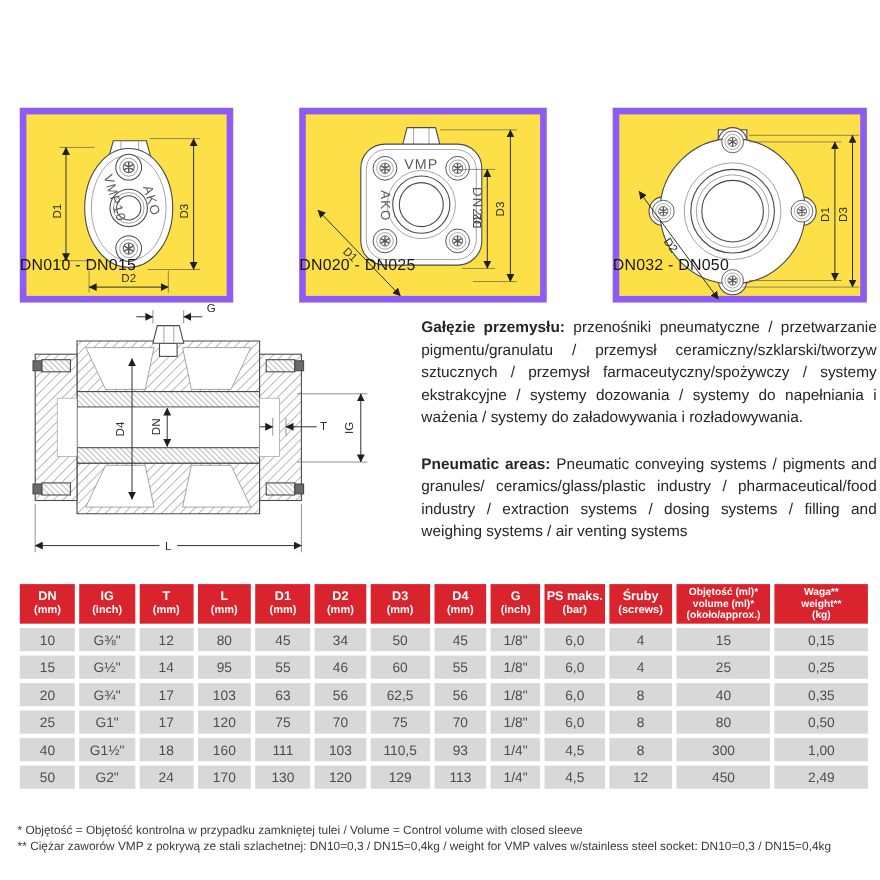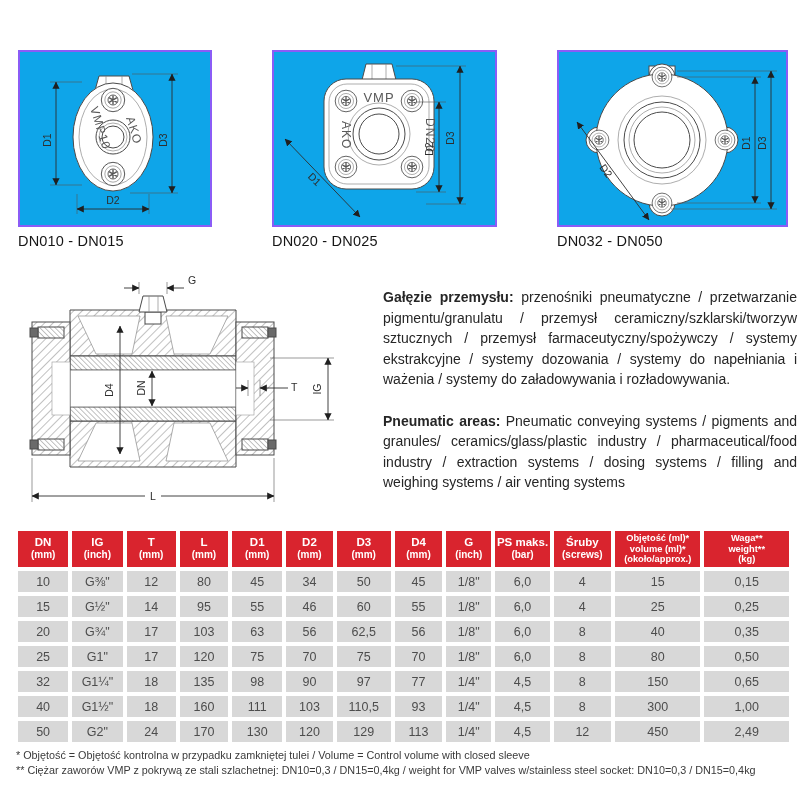--- a/index.html
+++ b/index.html
@@ -1,20 +1,20 @@
 <!DOCTYPE html>
 <html style="--header-red: #d9242e;"><head>
 <meta charset="utf-8">
 <style>
   html,body { margin:0; padding:0; background:#ffffff; }
   .page {
     position:relative; width:800px; height:800px; background:#fff;
     font-family:"Liberation Sans", sans-serif; overflow:hidden; color:#2b2b2b;
   }
-  .card { position:absolute; border:2px solid #8b5cf6; background:#0ea5e9; box-sizing:border-box; }
+  .card { position:absolute; border:6px solid #8b5cf6; background:#fde047; box-sizing:border-box;margin-top:48px; }
   .caption { position:absolute; font-size:14.5px; color:#161616; letter-spacing:0.2px; }
   svg text { font-family:"Liberation Sans", sans-serif; }
   .dim { font-size:10.5px; fill:#2e2e2e; }
   .brand { fill:#5a5a5a; letter-spacing:1px; }
   .dimline { stroke:#2e2e2e; stroke-width:0.9; fill:none; }
   .extline { stroke:#555; stroke-width:0.6; fill:none; }
   .draw  { stroke:#4a4a4a; stroke-width:1; fill:#fff; }
   .draw2 { stroke:#8a8a8a; stroke-width:0.7; fill:none; }
 
   .textcol { position:absolute; left:383px; top:287px; width:414px; font-size:14px;
@@ -371,35 +371,20 @@
           <td>70</td>
           <td>75</td>
           <td>70</td>
           <td>1/8"</td>
           <td>6,0</td>
           <td>8</td>
           <td>80</td>
           <td>0,50</td>
         </tr>
         <tr>
-          <td>32</td>
-          <td>G1¼"</td>
-          <td>18</td>
-          <td>135</td>
-          <td>98</td>
-          <td>90</td>
-          <td>97</td>
-          <td>77</td>
-          <td>1/4"</td>
-          <td>4,5</td>
-          <td>8</td>
-          <td>150</td>
-          <td>0,65</td>
-        </tr>
-        <tr>
           <td>40</td>
           <td>G1½"</td>
           <td>18</td>
           <td>160</td>
           <td>111</td>
           <td>103</td>
           <td>110,5</td>
           <td>93</td>
           <td>1/4"</td>
           <td>4,5</td>

